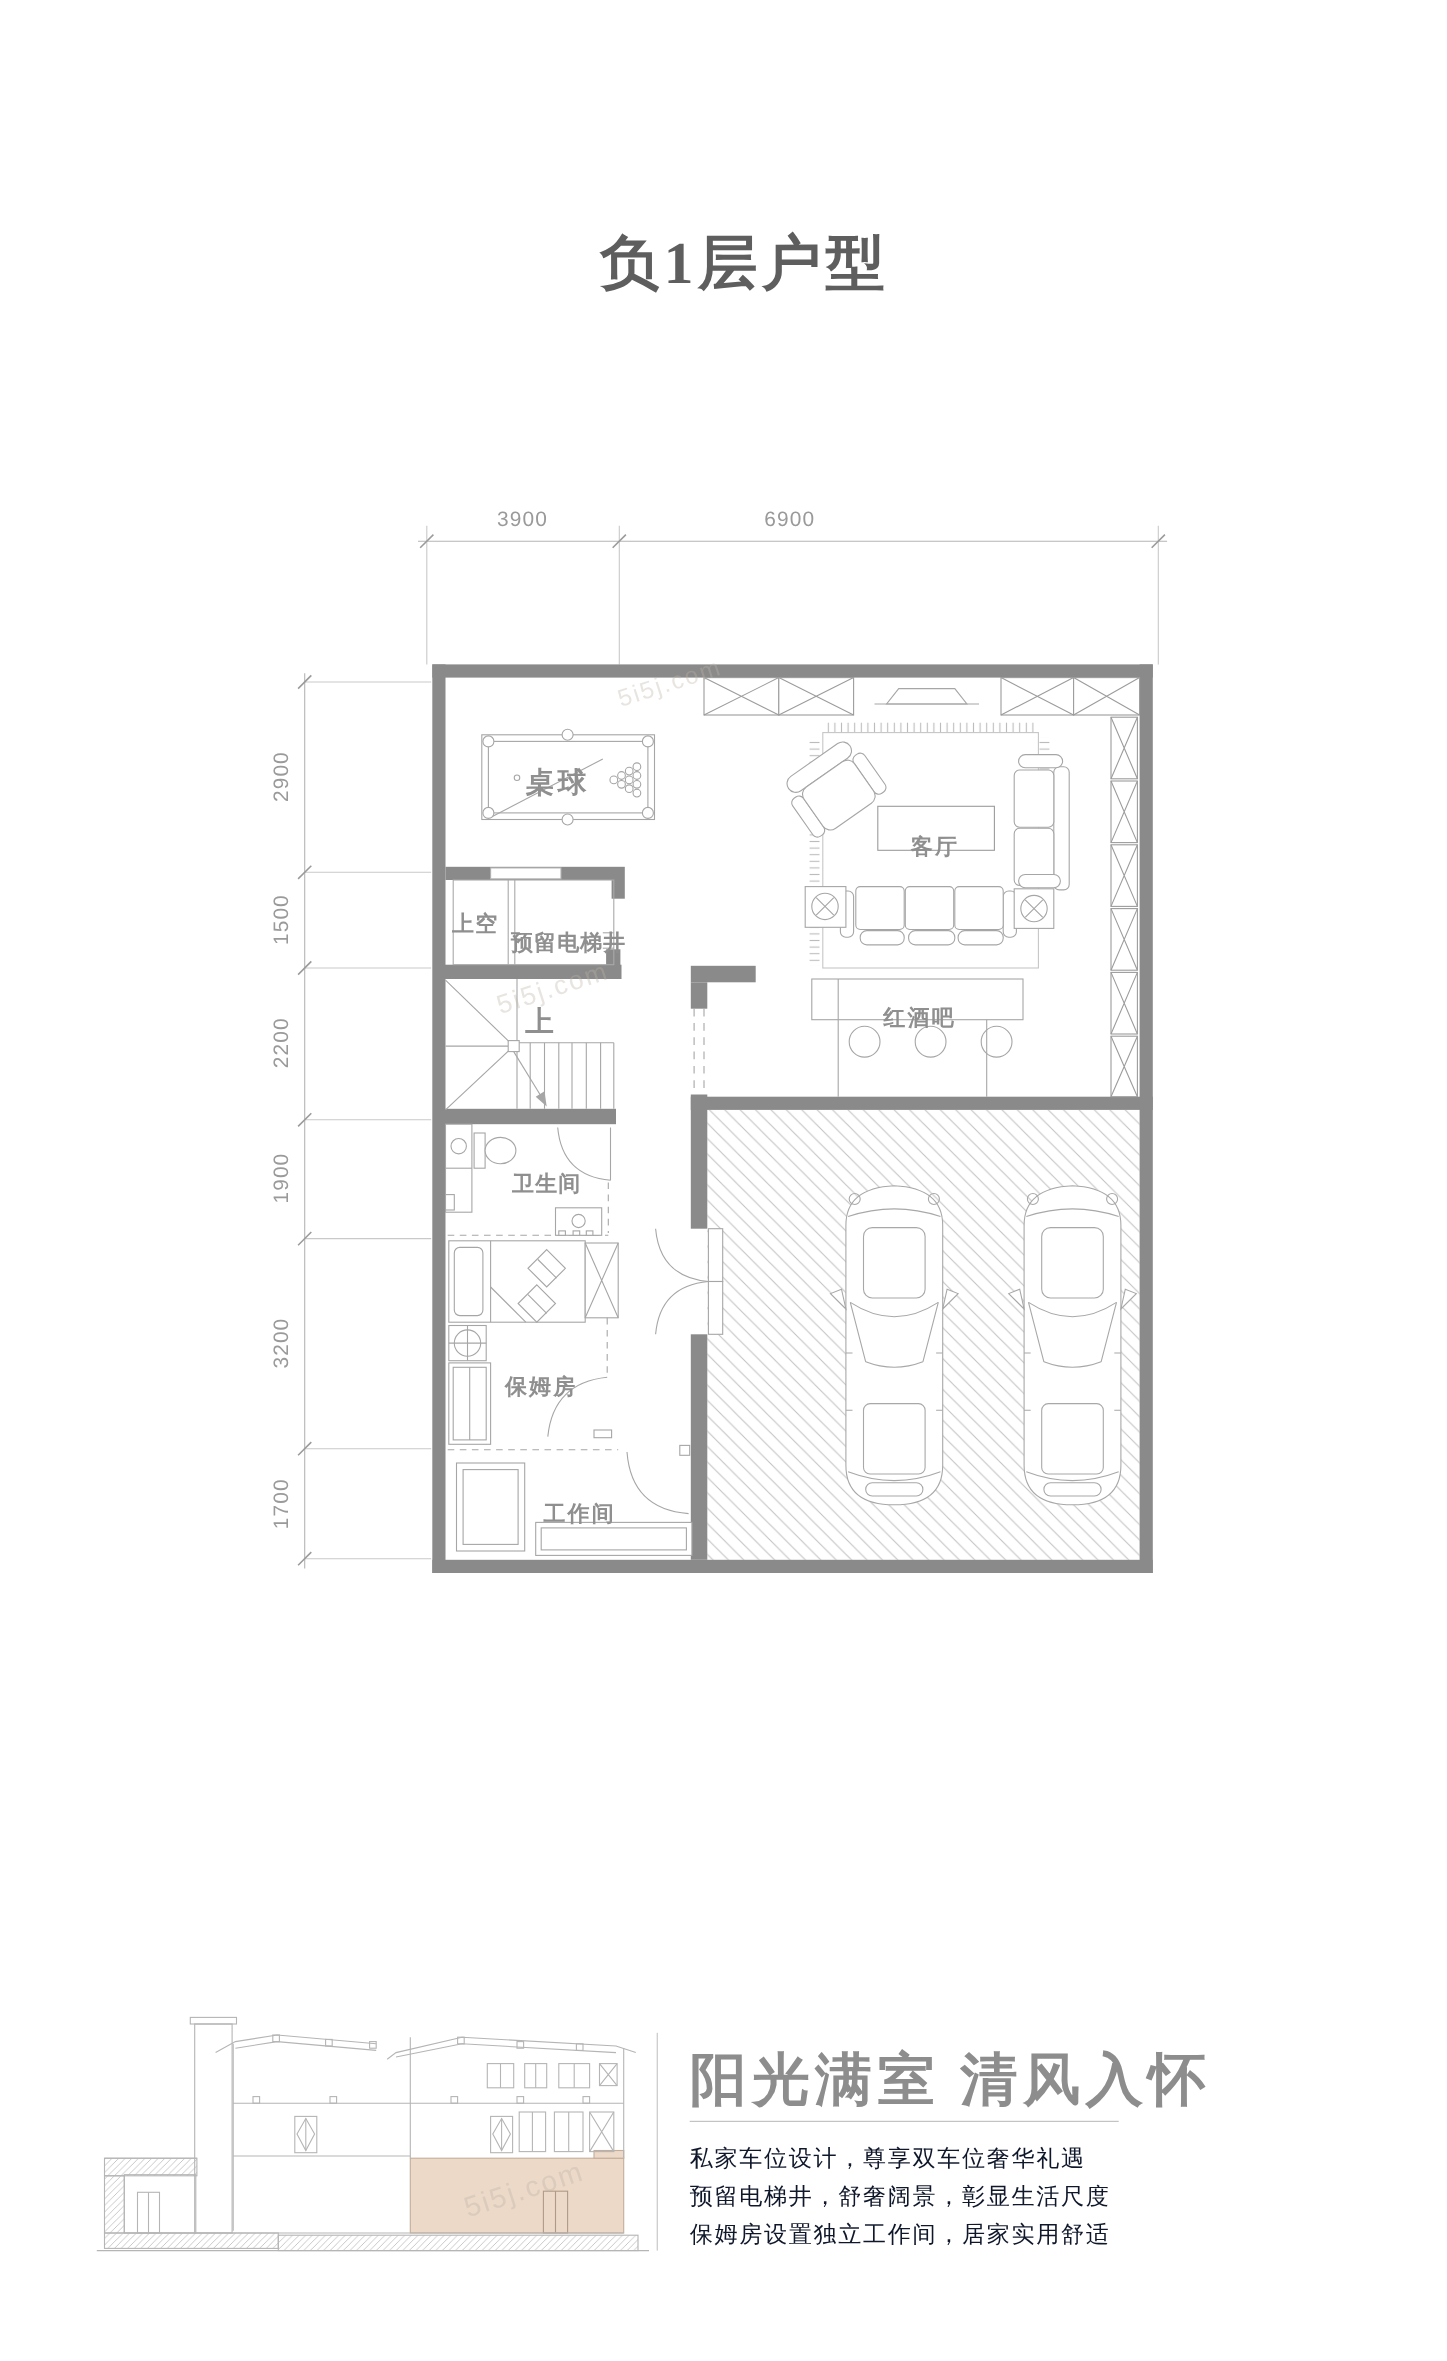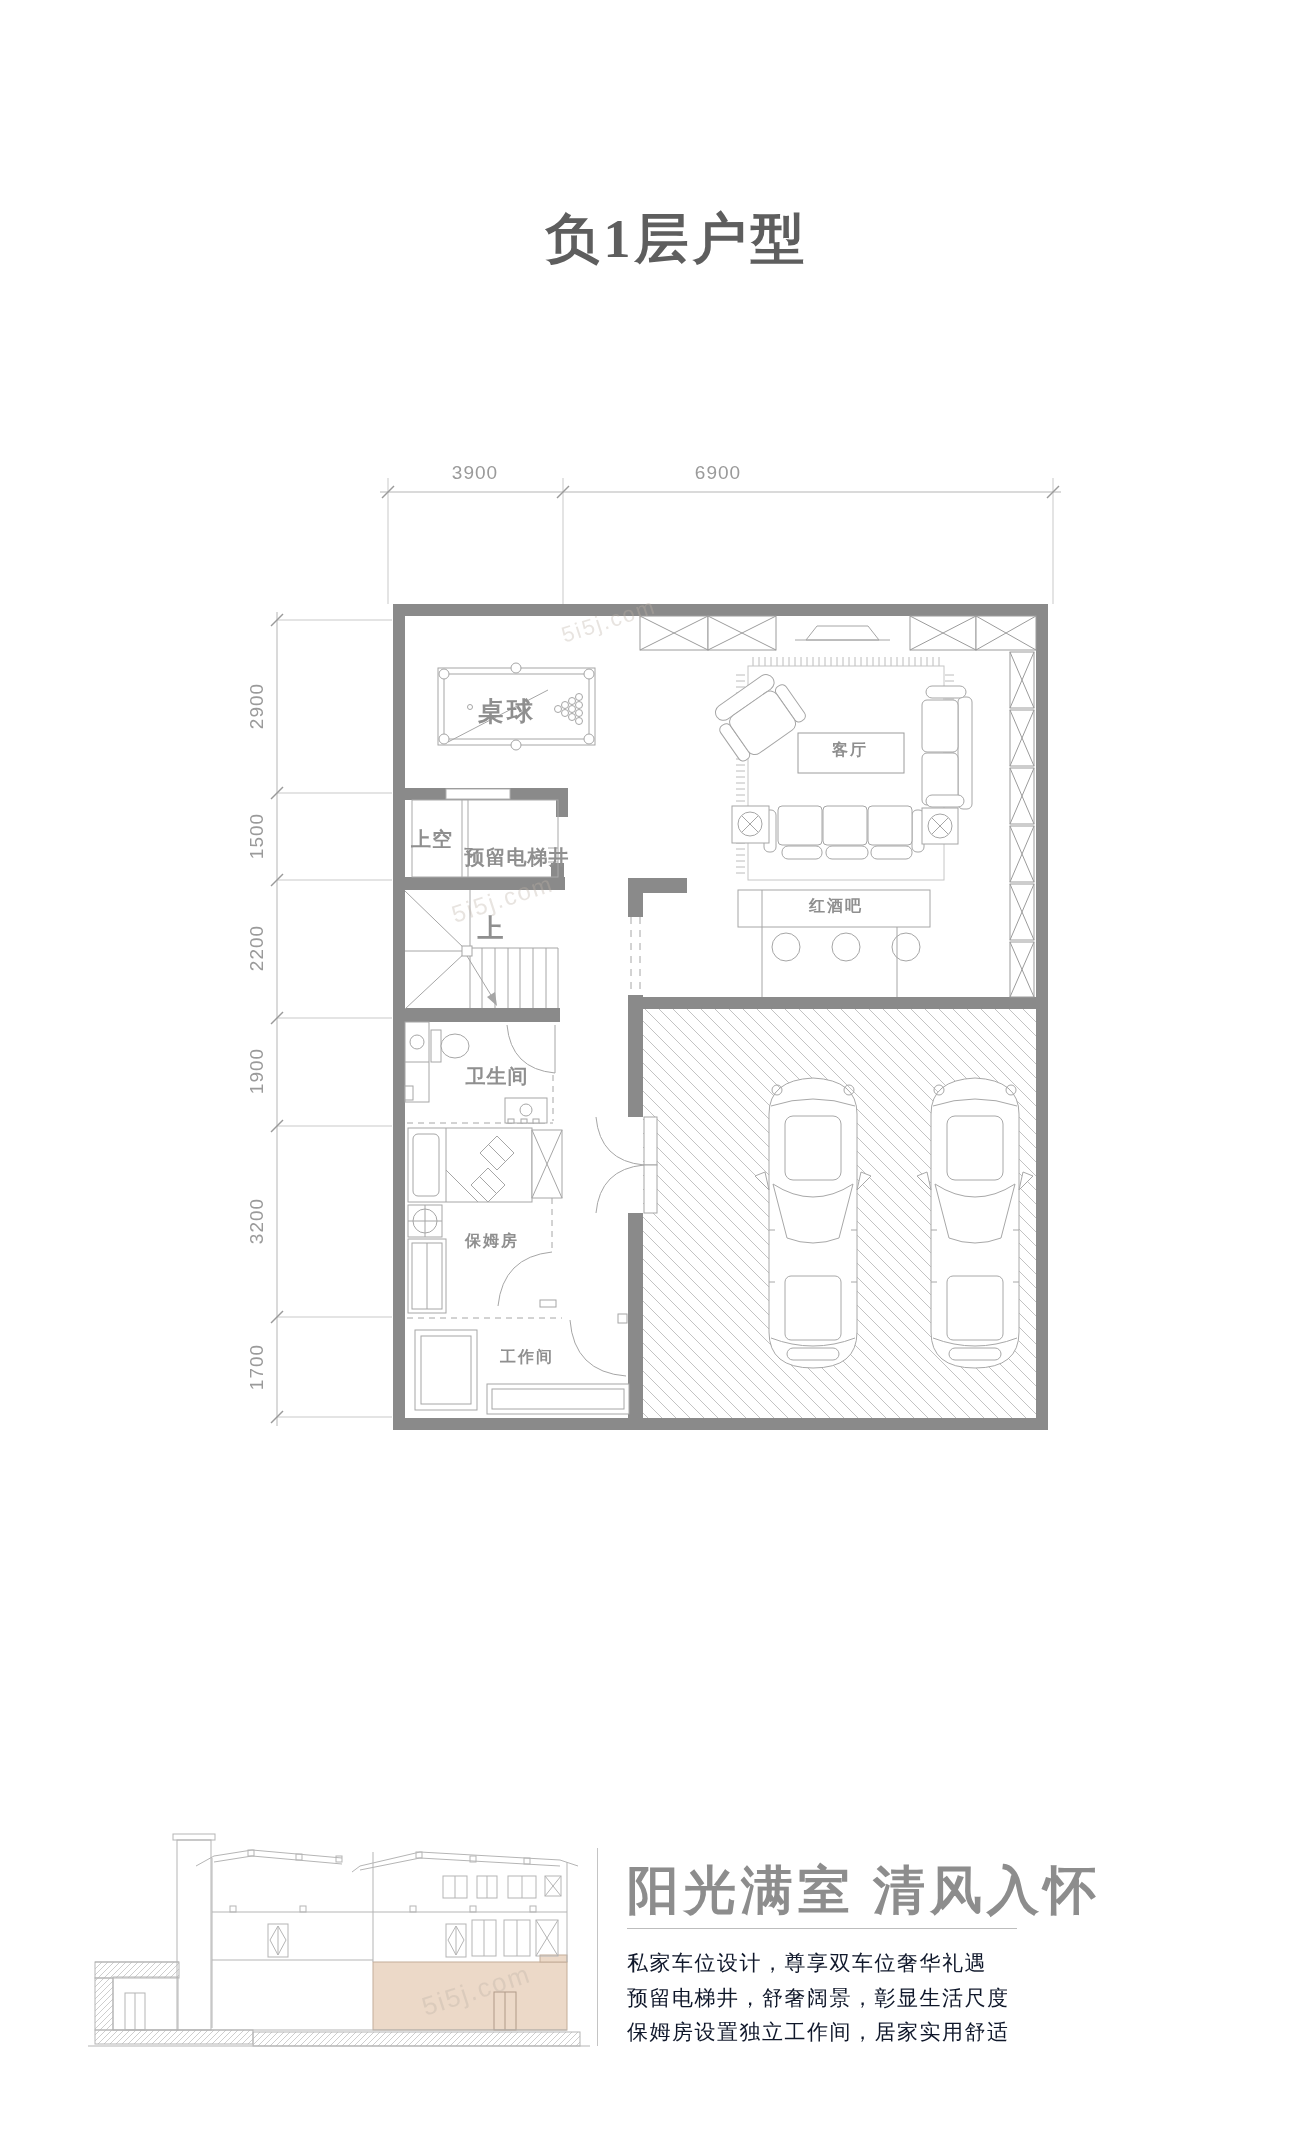--- a/index.html
+++ b/index.html
@@ -7,21 +7,21 @@
         font-family:"Liberation Sans","DejaVu Sans",sans-serif;text-decoration:underline;}
   svg{position:absolute;left:0;top:0;}
   .txt{position:absolute;color:#8f8f8f;white-space:nowrap;z-index:3;}
   .center{text-align:center;}
   .page-title{font-family:"Liberation Serif","DejaVu Serif",serif;font-size:54px;font-weight:600;
               color:#5e5e5e;letter-spacing:4px;}
   .dim{font-size:19px;color:#9a9a9a;letter-spacing:1px;}
   .dim-left{transform:rotate(-90deg);transform-origin:center;}
   .room{font-weight:600;color:#8f8f8f;}
   .f26{font-size:26px;letter-spacing:3px;}
-  .f24{font-size:16px;letter-spacing:2px;}
+  .f24{font-size:20px;letter-spacing:2px;margin-top:16px;}
   .f20{font-size:20px;letter-spacing:1px;}
   .headline{font-family:"Liberation Serif","DejaVu Serif",serif;font-size:52px;font-weight:600;
             color:#8d8d8d;letter-spacing:5px;}
   .divider{position:absolute;border-top:1px solid #bdbdbd;z-index:3;}
   .vdivider{position:absolute;border-left:1px solid #c4c4c4;z-index:3;}
   .para{font-size:21px;line-height:35px;color:#0f172a;font-weight:500;letter-spacing:1.5px;}
   .watermark{position:absolute;color:rgba(190,178,165,0.35);font-size:26px;letter-spacing:2px;
              transform:rotate(-18deg);z-index:2;}
 </style>
 </head>

